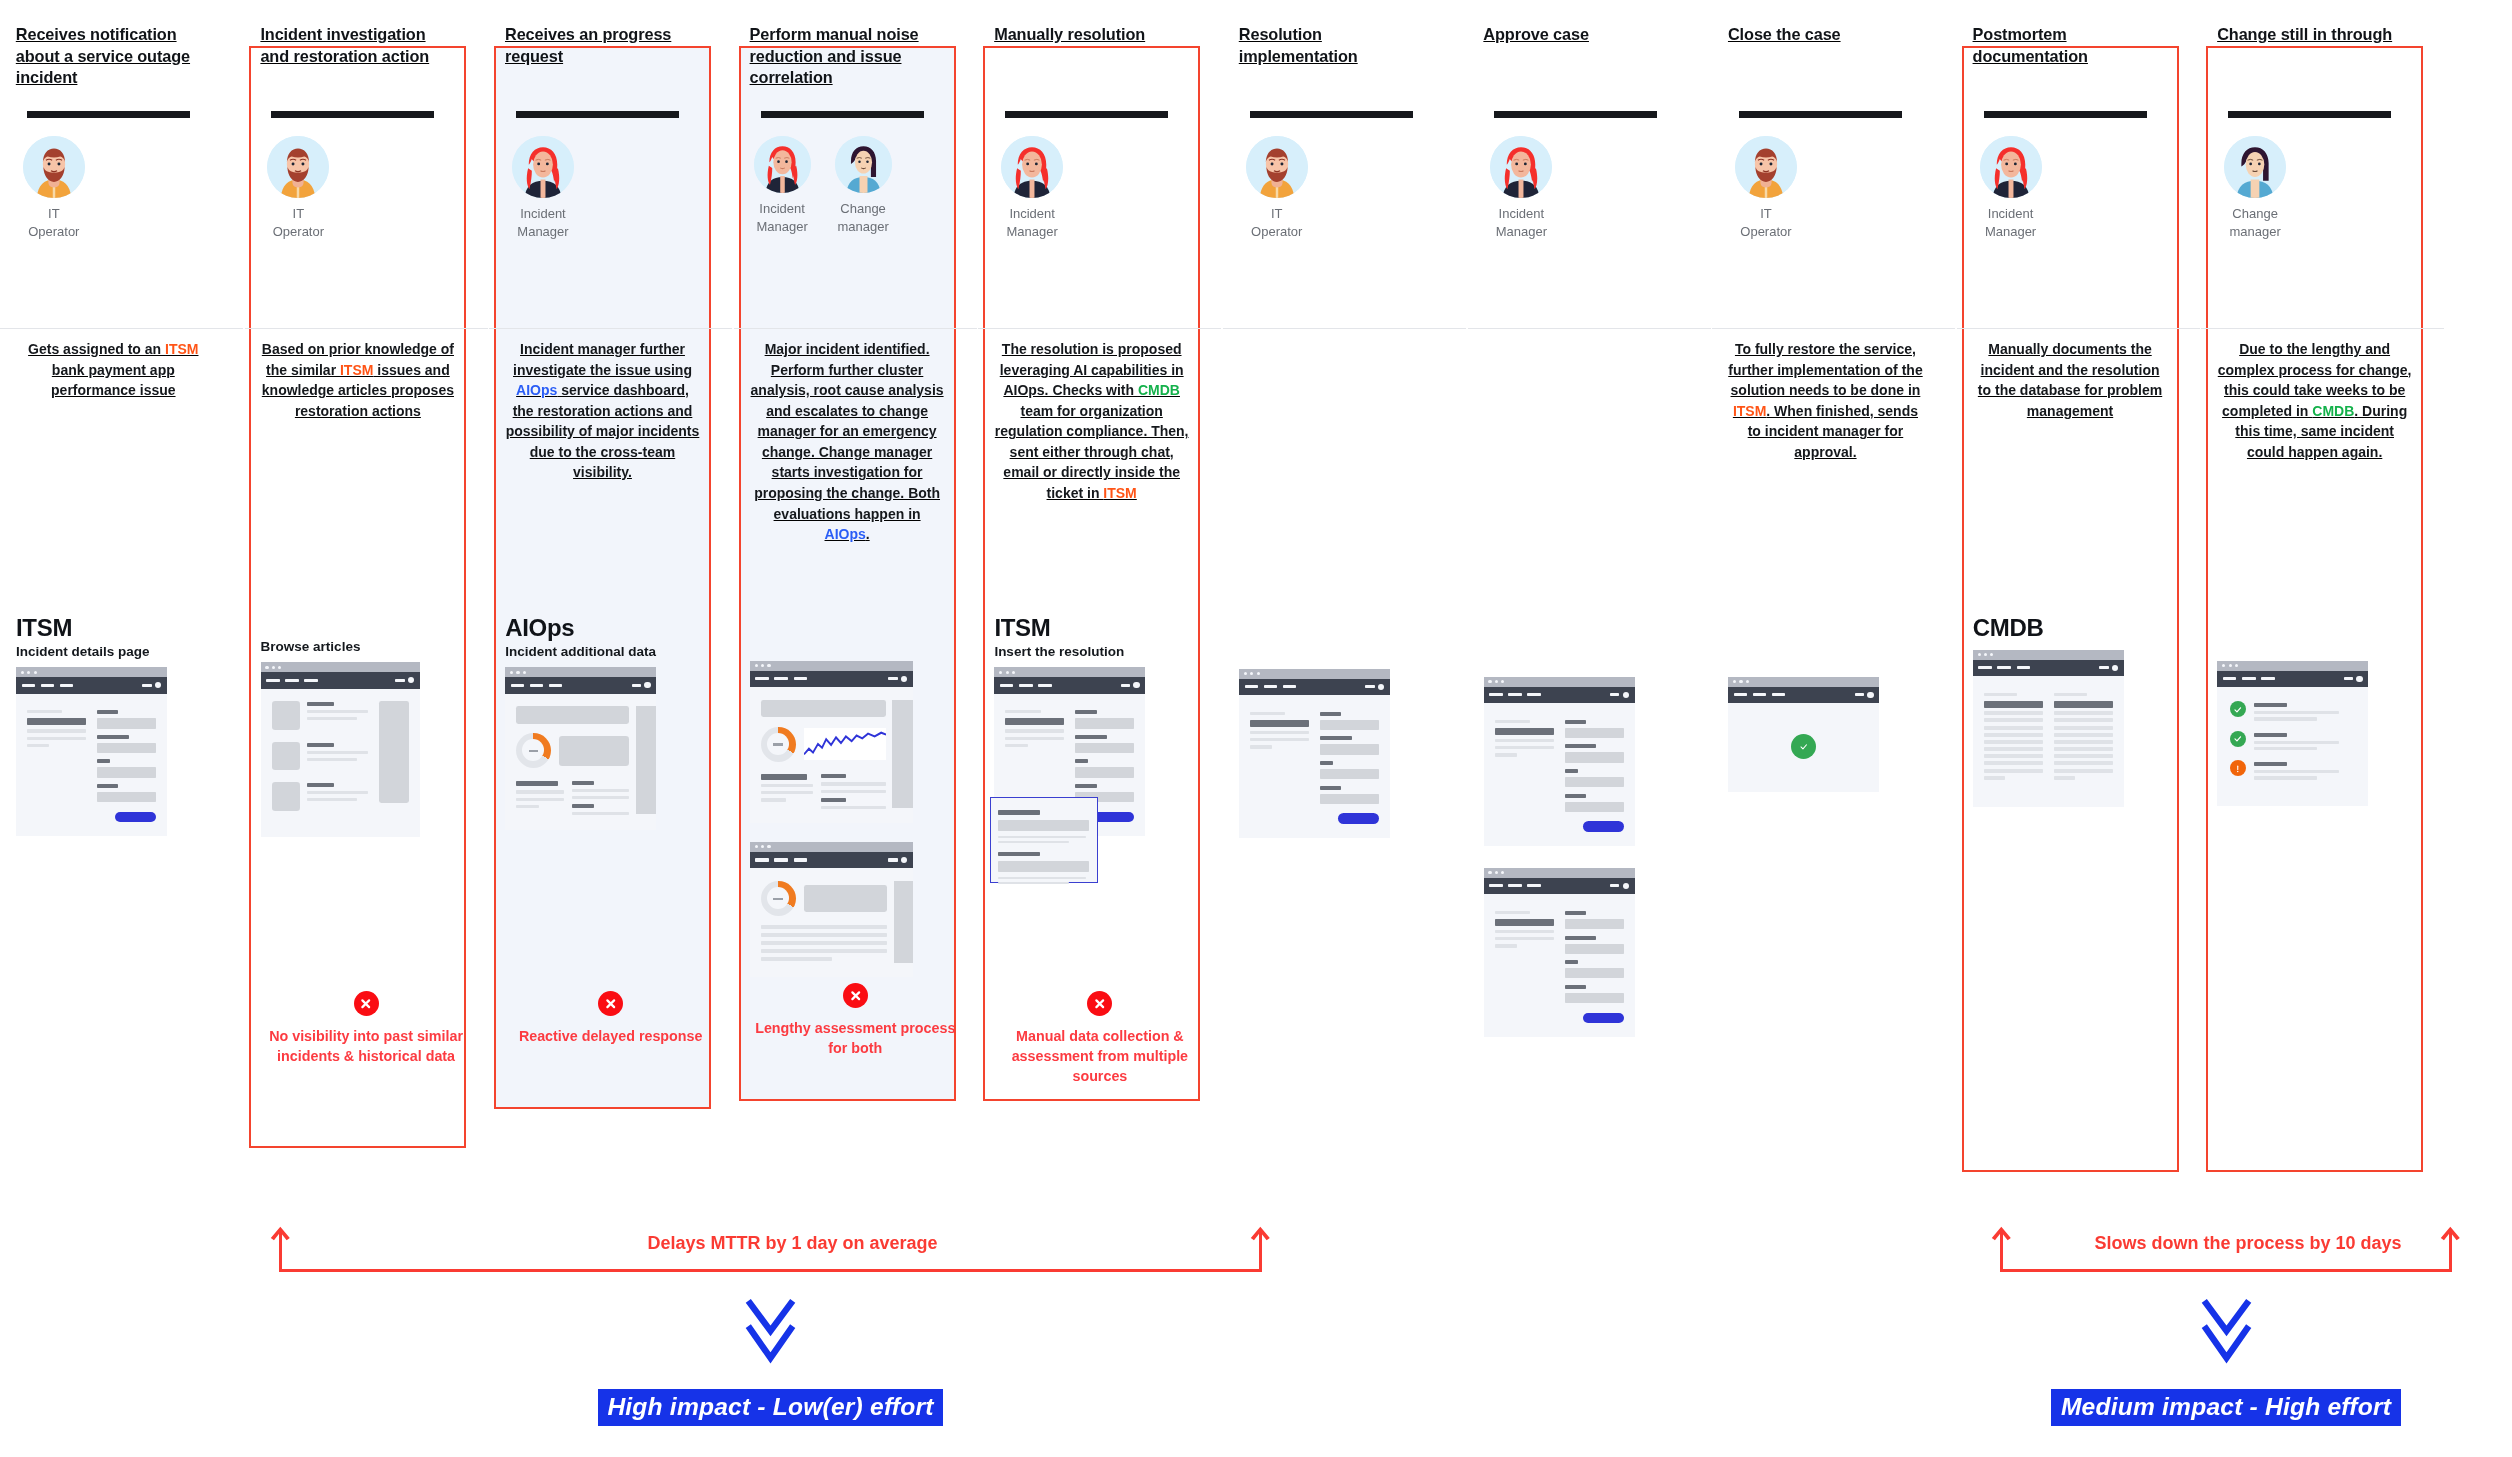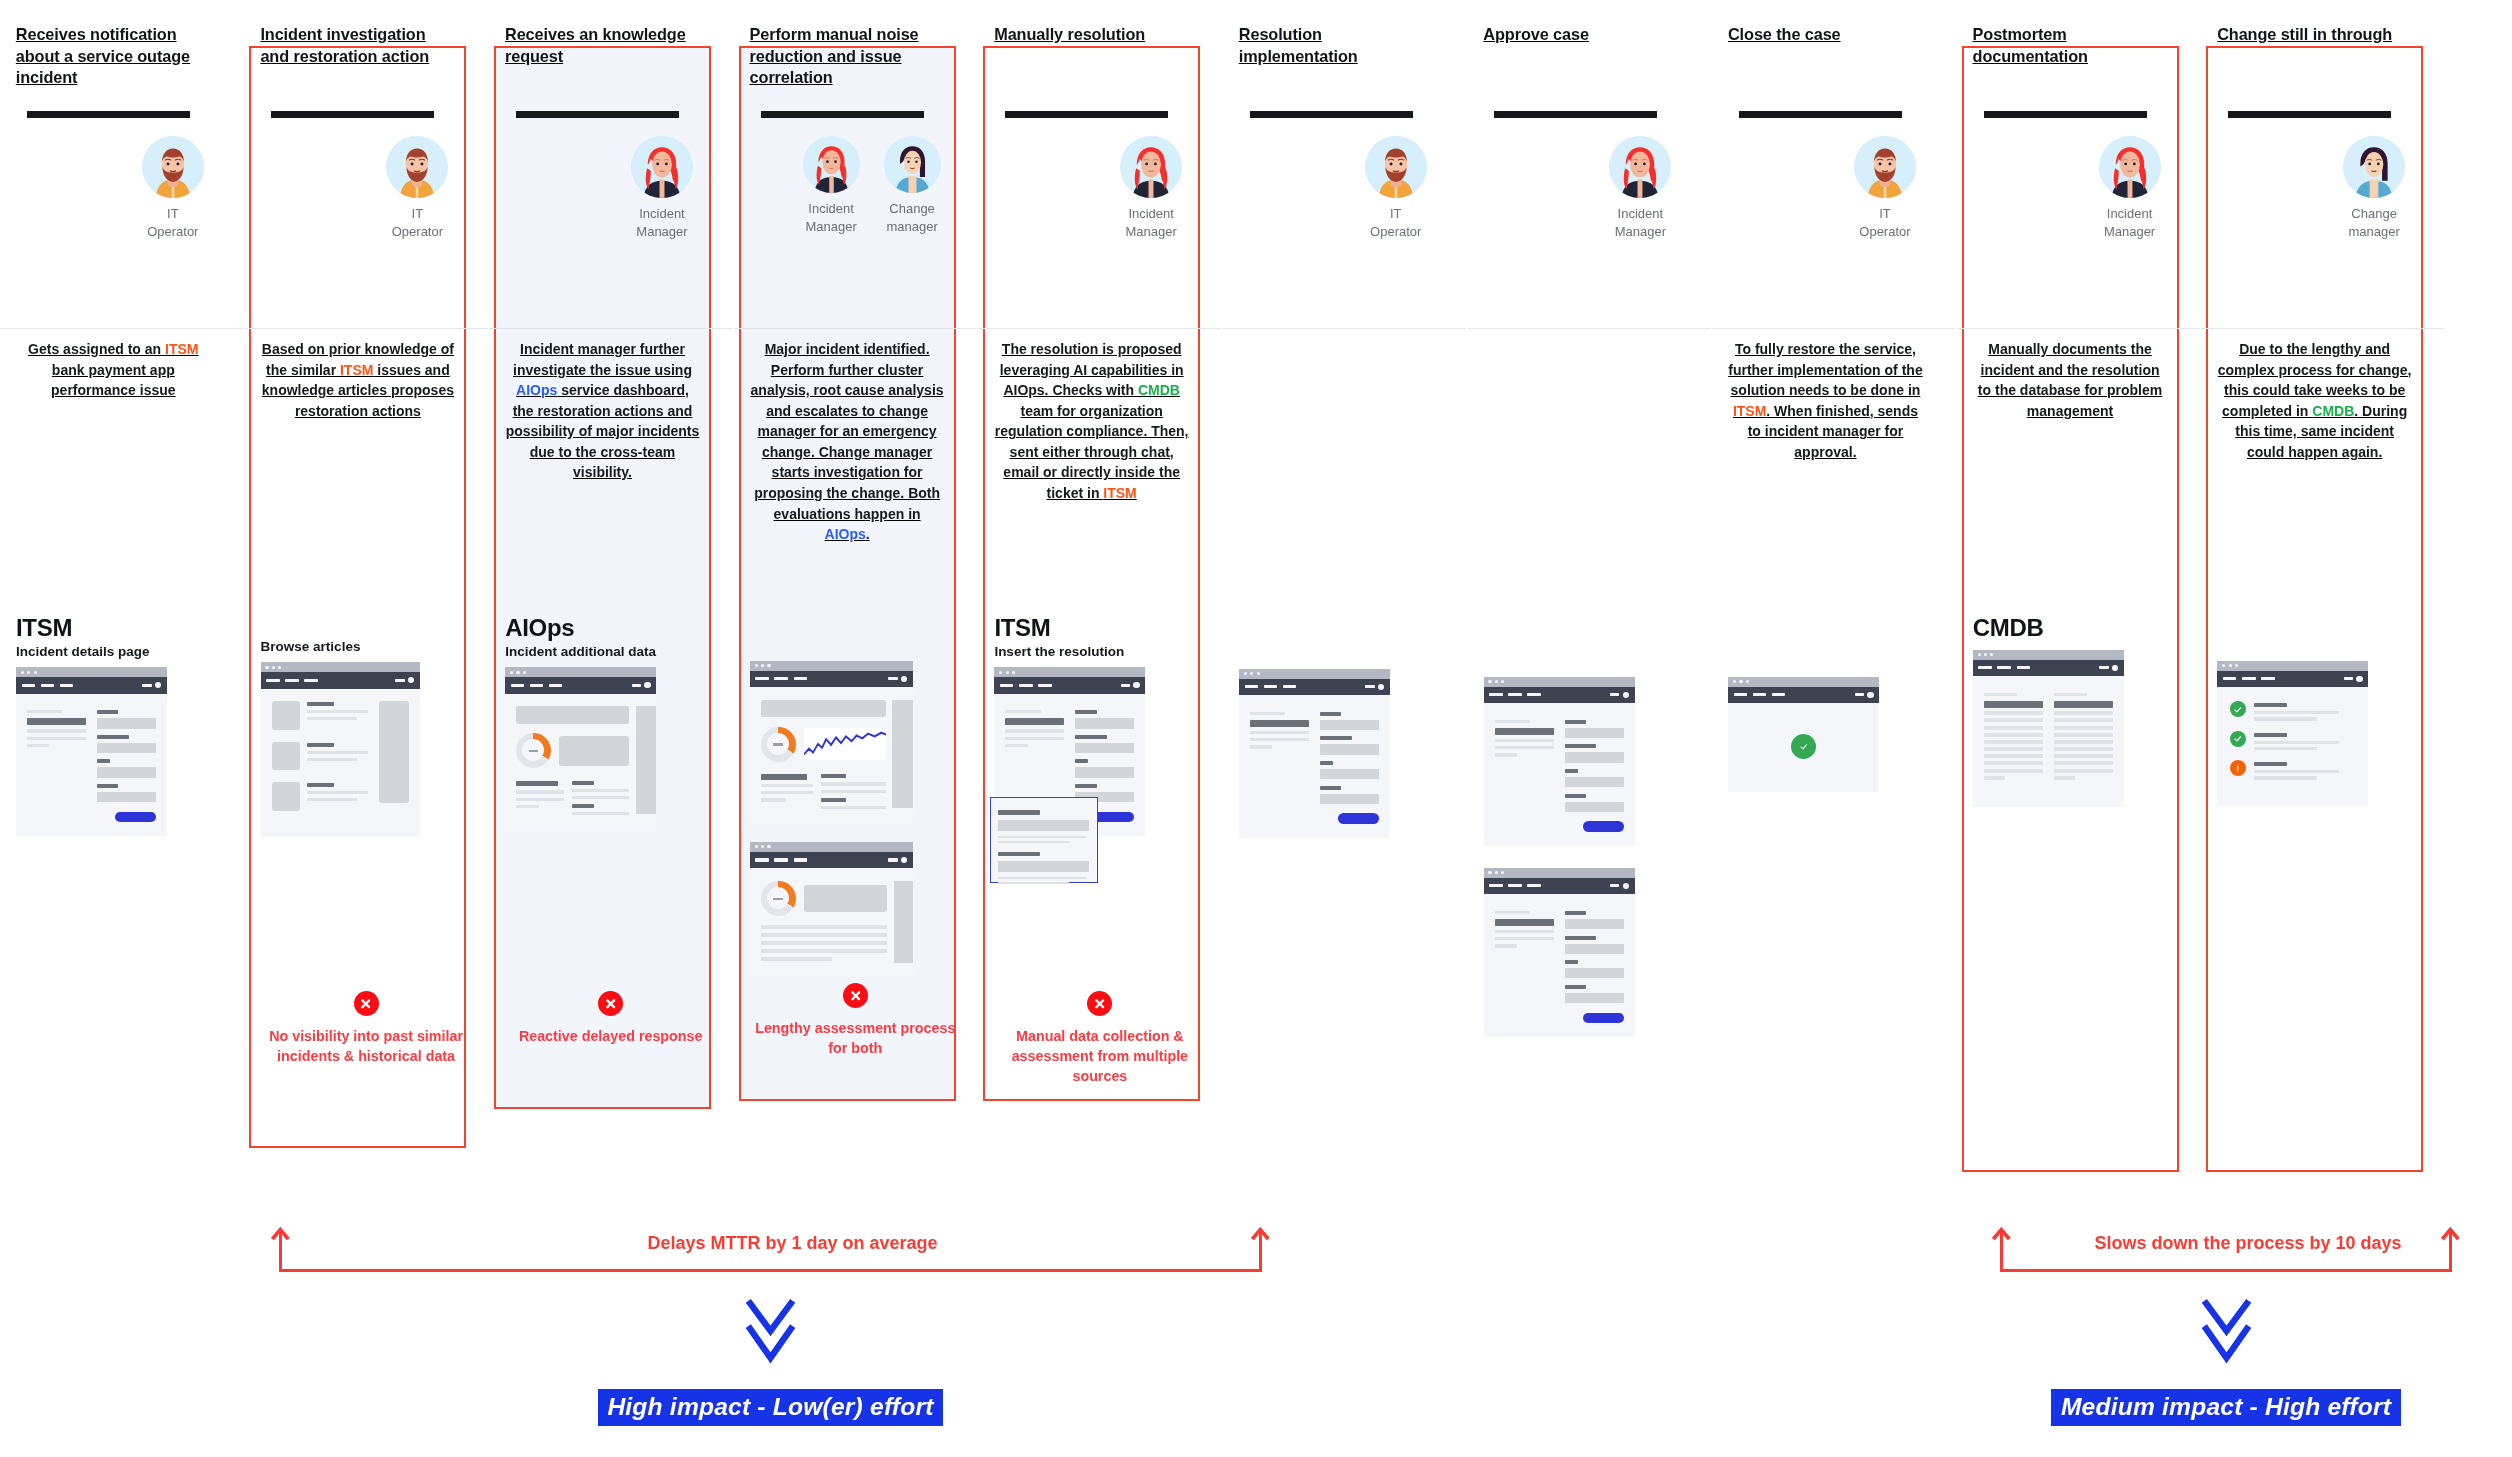--- a/index.html
+++ b/index.html
@@ -47,21 +47,21 @@
   .title {
     font-size: 16.3px; font-weight: bold; color: #111418;
     line-height: 1.32; letter-spacing: -0.1px;
   }
   .rule {
     position: absolute; left: 11px; top: 111px;
     width: 163px; height: 7.1px; background: #16181c;
   }
   .avatars {
     position: absolute; left: 0; right: 0; top: 136px;
-    display: flex; justify-content: flex-end; gap: 16px;
+    display: flex; justify-content: flex-start; gap: 16px;
   }
   .person { width: 76px; text-align: center; }
   .person.two { width: 65px; }
   .avatar {
     width: 62px; height: 62px; border-radius: 50%;
     background: #d7effb; margin: 0 auto; position: relative; overflow: hidden;
   }
   .person.two .avatar { width: 57px; height: 57px; }
   .role {
     margin-top: 7.1px; font-size: 13px; color: #6b6f76; line-height: 1.35;
@@ -345,21 +345,21 @@
               <path d="M6 6 L18 18 M18 6 L6 18" stroke="#fff" stroke-width="4" stroke-linecap="round"></path>
             </svg>
         </div>
         <div class="pain-text">No visibility into past similar incidents &amp; historical data</div>
       </div>
       </div>
       <div class="col hl tint">
         <div class="hl-box" style="height:1063px;"></div>
         <div class="inner">
           <div class="hdr">
-      <div class="title">Receives an knowledge request</div>
+      <div class="title">Receives an progress request</div>
       <div class="rule"></div>
       <div class="avatars">
 
           <div class="person">
             <div class="avatar"><svg viewBox="0 0 100 100" width="100%" height="100%">
       <circle cx="50" cy="50" r="50" fill="#d7effb"></circle>
       <path d="M20 100c2-20 13-28 30-28s28 8 30 28z" fill="#1f2438"></path>
       <path d="M46 100h8V70h-8z" fill="#f3b79c"></path>
       <path d="M26 52c-4 16-2 28 2 34 3-12 4-22 4-30zM74 52c4 16 2 28-2 34-3-12-4-22-4-30z" fill="#f5302c"></path>
       <path d="M27 46c0-18 10-28 23-28s23 10 23 28c0 12-2 22-5 28-2-14-4-26-18-28-10-1-16-5-18-9-2 5-4 9-5 9z" fill="#f5302c"></path>

